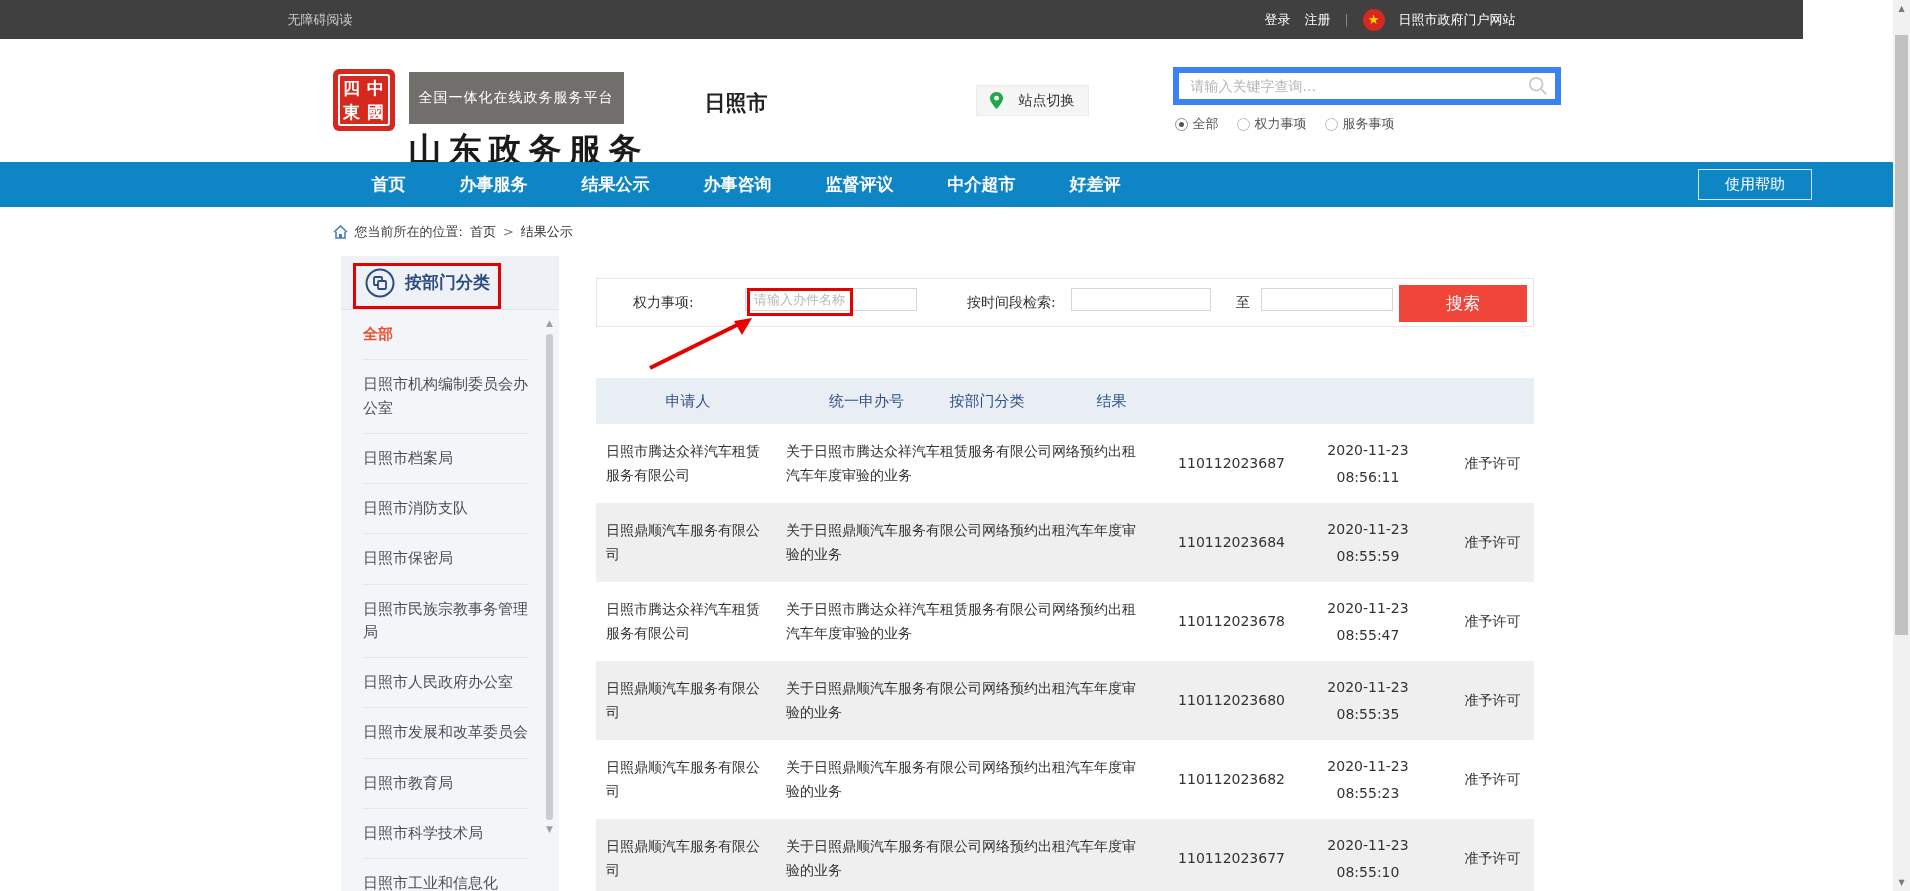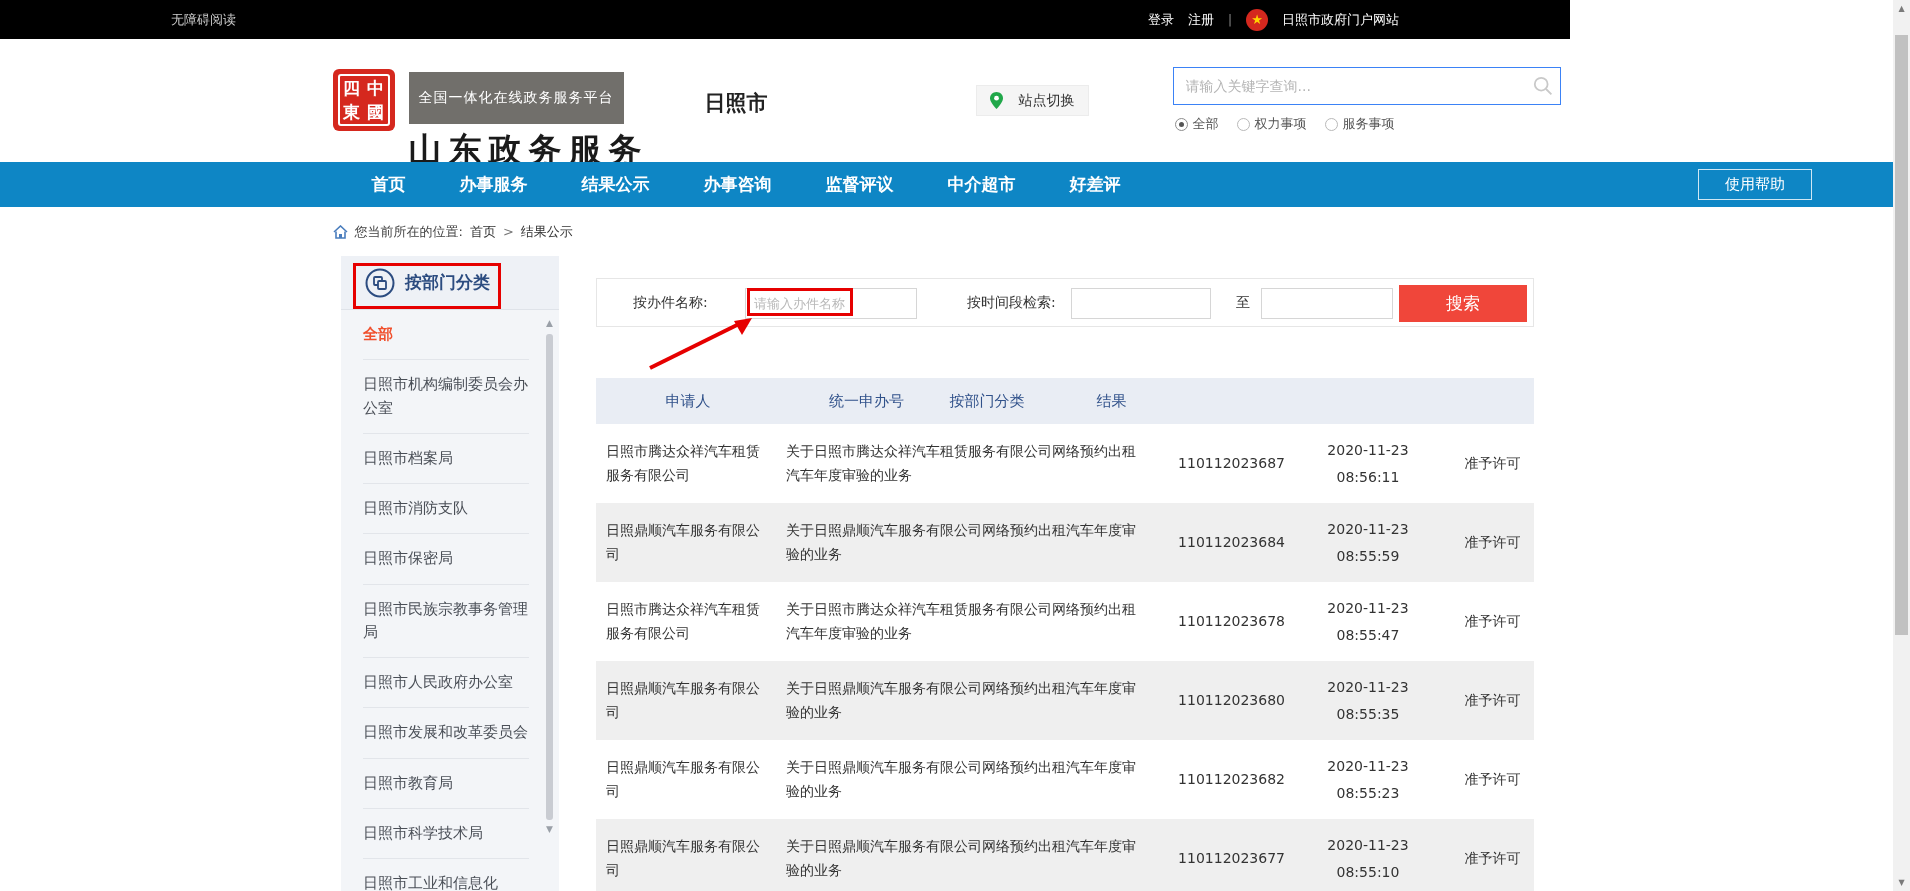--- a/index.html
+++ b/index.html
@@ -1,21 +1,21 @@
 <!DOCTYPE html>
 <html><head>
 <meta charset="utf-8">
 <style>
   * { margin:0; padding:0; box-sizing:border-box; }
   html,body { background:#fff; }
   body { font-family:"DejaVu Sans","Liberation Sans",sans-serif; }
   .page { position:relative; width:1910px; height:891px; overflow:hidden; background:#fff; }
 
   
-  .topbar { height:39px; width:1570px; background:#000000;text-align:right; }
+  .topbar { height:39px; width:1803px; background:#404040;text-align:right; }
   .topbar-inner { width:1228px; margin:0 auto; height:100%; display:flex; align-items:center; }
   .a11y { color:#cfcfcf; font-size:13px; cursor:pointer; }
   .topbar-right { margin-left:auto; display:flex; align-items:center; gap:14px; }
   .top-link { color:#ffffff; font-size:13px; cursor:pointer; }
   .top-sep { color:#8a8a8a; font-size:12px; }
   .emblem { width:22px; height:22px; border-radius:50%; background:#d5281e; color:#ffd400;
             display:flex; align-items:center; justify-content:center; font-size:13px; line-height:1; }
   .portal-link { color:#ffffff; font-size:13px; cursor:pointer; }
 
   
@@ -25,21 +25,21 @@
           padding:5px; }
   .seal-in { width:100%; height:100%; border:2px solid #fff; border-radius:3px; display:grid;
              grid-template-columns:1fr 1fr; grid-template-rows:1fr 1fr; }
   .seal-ch { color:#fff; font-size:17px; line-height:1; display:flex; align-items:center; justify-content:center; font-weight:bold; }
   .brand-block { position:absolute; left:76px; top:33px; }
   .platform-badge { display:inline-block; background:#716f6b; color:#fff; font-size:14px; padding:17px 10px; letter-spacing:1px; }
   .brand-name { margin-top:4px; font-size:33px; font-weight:bold; color:#1a1a1a; letter-spacing:7px; white-space:nowrap; }
   .city-name { position:absolute; left:372px; top:50px; font-size:21px; font-weight:bold; color:#222; }
   .site-switch { position:absolute; left:643px; top:46px; height:31px; background:#f5f5f5; border:1px solid #ececec;
                  display:flex; align-items:center; gap:16px; padding:0 13px; font-size:14px; color:#333; cursor:pointer; }
-  .hsearch { position:absolute; left:840px; top:28px; width:388px; height:38px; border:1px solid #3b82f6; background:#fff;
+  .hsearch { position:absolute; left:840px; top:28px; width:388px; height:38px; border:6px solid #3b82f6; background:#fff;
              display:flex; align-items:center; }
   .hsearch input { flex:1; border:none; outline:none; font-size:14px; color:#333; padding:0 12px; background:transparent;
                    font-family:inherit; }
   .hsearch input::placeholder { color:#b5b5b5; }
   .hsearch-icon { width:34px; display:flex; align-items:center; justify-content:center; cursor:pointer; }
   .filters { position:absolute; left:842px; top:76px; display:flex; align-items:center; gap:18px; }
   .filter { display:flex; align-items:center; gap:5px; font-size:13px; color:#555; cursor:pointer; }
   .radio { width:13px; height:13px; border-radius:50%; border:1px solid #b9b9b9; background:#fff; position:relative; }
   .radio.checked { border-color:#8d8d8d; }
   .radio.checked::after { content:""; position:absolute; left:3px; top:3px; width:5px; height:5px; border-radius:50%; background:#555; }
@@ -73,21 +73,21 @@
   .side-item.active { color:#f0502d; font-weight:bold; }
   .side-scroll-up   { position:absolute; right:6px; top:62px;  color:#9aa0a8; font-size:9px; cursor:pointer; }
   .side-scroll-down { position:absolute; right:6px; top:568px; color:#9aa0a8; font-size:9px; cursor:pointer; }
   .side-thumb { position:absolute; right:6px; top:78px; width:7px; height:486px; background:#c9ccd2; border-radius:3px; cursor:pointer; }
 
   
   .main { position:absolute; left:255px; top:22px; width:938px; }
   .form-box { position:relative; height:49px; border:1px solid #e6e6e6; background:#fff; }
   .f-label { position:absolute; top:15px; font-size:14px; color:#333; }
   .f-label1 { left:36px; } .f-label2 { left:370px; }
-  .f-input { position:absolute; top:9px; height:31px; border:1px solid #d6d6d6; background:#fff; font-size:13px;
+  .f-input { position:absolute; top:9px; height:23px; border:1px solid #d6d6d6; background:#fff; font-size:13px;
              color:#333; padding:0 8px; outline:none; font-family:inherit; }
   .f-input::placeholder { color:#b9b9b9; }
   .f-name { left:148px; width:172px; }
   .f-date1 { left:474px; width:140px; }
   .f-to { position:absolute; left:639px; top:15px; font-size:14px; color:#333; }
   .f-date2 { left:664px; width:132px; }
   .search-btn { position:absolute; right:6px; top:6px; width:128px; height:37px; background:#f0463a; color:#fff;
                 border:none; font-size:17px; cursor:pointer; font-family:inherit; }
   .redbox-input { position:absolute; left:150px; top:9px; width:106px; height:28px; border:3px solid #e60000; pointer-events:none; }
   .anno-arrow { position:absolute; left:0; top:0; width:300px; height:130px; pointer-events:none; }
@@ -233,21 +233,21 @@
           <li class="side-item">日照市工业和信息化</li>
         </ul>
       <span class="side-scroll-up">▲</span>
       <div class="side-thumb"></div>
       <span class="side-scroll-down">▼</span>
     </div>
 
     <div class="main">
 
       <div class="form-box">
-        <span class="f-label f-label1">按办件名称:</span>
+        <span class="f-label f-label1">权力事项:</span>
         <input class="f-input f-name" type="text" placeholder="请输入办件名称" style="">
         <span class="f-label f-label2">按时间段检索:</span>
         <input class="f-input f-date1" type="text" style="">
         <span class="f-to">至</span>
         <input class="f-input f-date2" type="text" style="">
         <button class="search-btn">搜索</button>
         <div class="redbox-input"></div>
       </div>
 
       <svg class="anno-arrow" viewBox="0 0 300 130">

